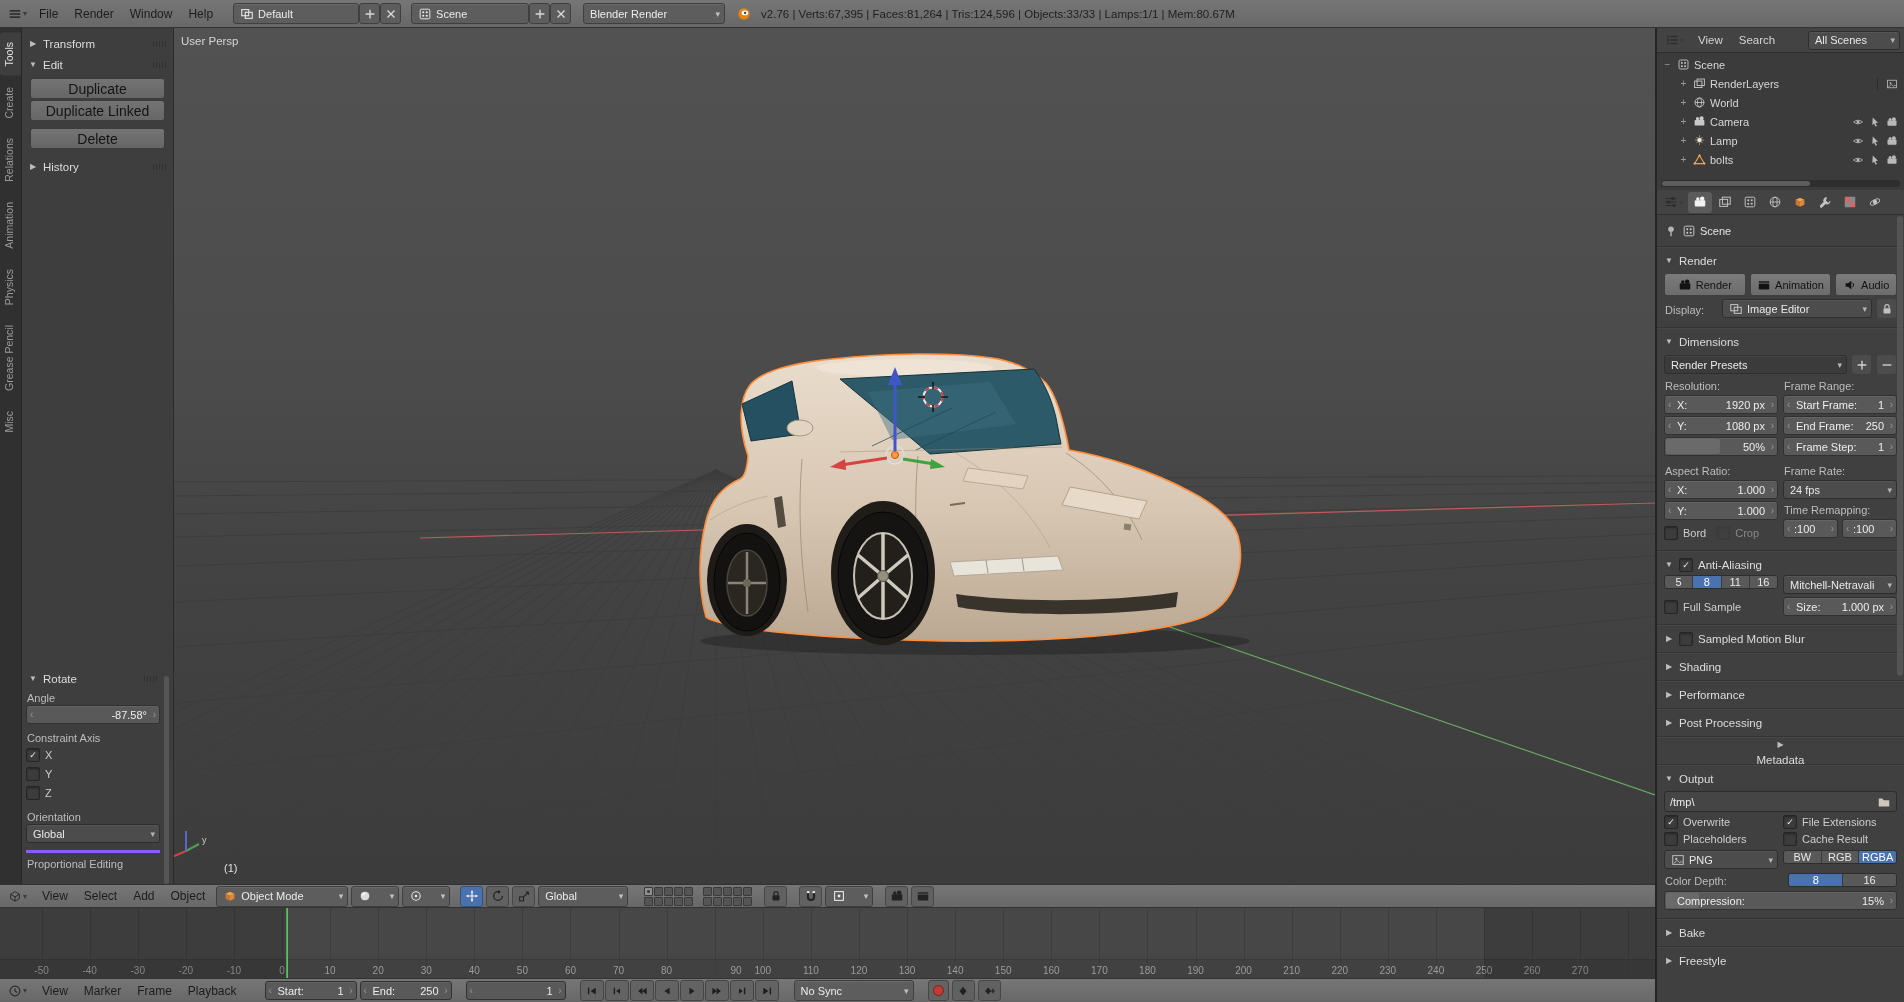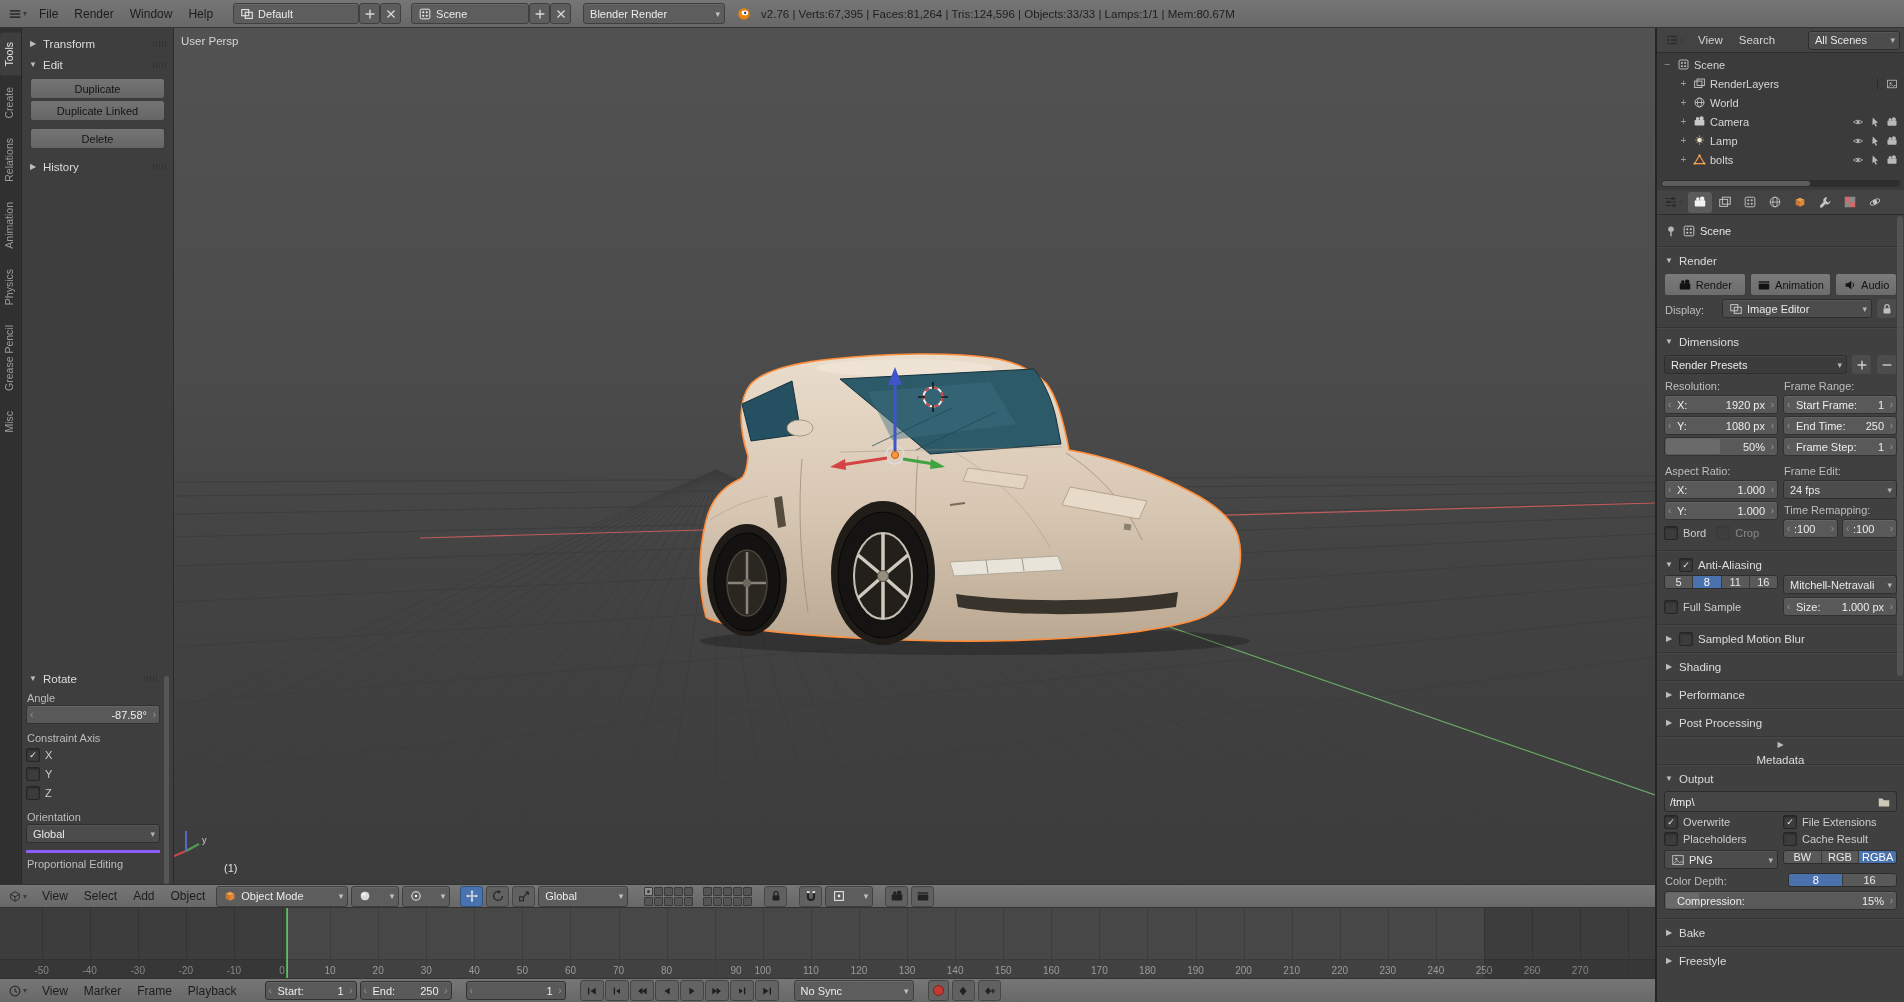--- a/index.html
+++ b/index.html
@@ -31,21 +31,21 @@
   .shelf-tab.active{background:#3e3e3e;color:#e2e2e2;}
   #toolshelf{left:22px;top:28px;width:152px;height:856px;background:#3e3e3e;border-right:1px solid #2b2b2b;
              box-sizing:border-box;overflow:hidden;}
   .panel-head{display:flex;align-items:center;gap:5px;height:21px;color:#dcdcdc;font-size:11.5px;padding:0 6px;}
   .tri{width:10px;display:inline-flex;justify-content:center;}
   .tri.open::before{content:"\25BC";font-size:8px;color:#bdbdbd;}
   .tri.closed::before{content:"\25B6";font-size:8px;color:#bdbdbd;}
   .grip{margin-left:auto;width:14px;height:6px;opacity:.5;
         background:repeating-linear-gradient(90deg,#262626 0 1px,transparent 1px 3px);}
   .shelf-btn{height:19px;margin:1px 8px;background:linear-gradient(#747474,#666666);border:1px solid #3c3c3c;
-             border-radius:3px;color:#141414;display:flex;align-items:center;justify-content:center;font-size:11px;}
+             border-radius:3px;color:#141414;display:flex;align-items:center;justify-content:center;font-size:14px;}
   
   #redo{left:4px;top:640px;width:134px;position:absolute;}
   .plabel{font-size:11px;color:#bdbdbd;padding:3px 1px 1px;}
   .nf{position:relative;height:19px;background:#595959;border:1px solid #313131;border-radius:3px;
       box-shadow:inset 0 1px 0 rgba(255,255,255,.07);display:flex;align-items:center;
       justify-content:space-between;padding:0 12px;color:#ececec;font-size:11px;box-sizing:border-box;}
   .nf::before{content:"\2039";position:absolute;left:3px;color:rgba(255,255,255,.35);font-size:10px;}
   .nf::after{content:"\203A";position:absolute;right:3px;color:rgba(255,255,255,.35);font-size:10px;}
   .nf .fill{position:absolute;left:1px;top:1px;bottom:1px;background:#6a6a6a;border-radius:2px;z-index:0;}
   .nf span{position:relative;z-index:1;}
@@ -1136,28 +1136,28 @@
             </span>
           </div>
         </div>
         <div class="col">
           <div class="plabel">Frame Range:</div>
           <div class="nf">
             <span>Start Frame:</span>
             <span>1</span>
           </div>
           <div class="nf">
-            <span>End Time:</span>
+            <span>End Frame:</span>
             <span>250</span>
           </div>
           <div class="nf">
             <span>Frame Step:</span>
             <span>1</span>
           </div>
-          <div class="plabel" style="margin-top:4px;">Frame Edit:</div>
+          <div class="plabel" style="margin-top:4px;">Frame Rate:</div>
           <div class="dd">
             <span>24 fps</span>
           </div>
           <div class="plabel">Time Remapping:</div>
           <div class="row" style="margin:0;">
             <div class="nf" style="flex:1;padding:0 10px;">
               <span>:100</span>
             </div>
             <div class="nf" style="flex:1;padding:0 10px;">
               <span>:100</span>

